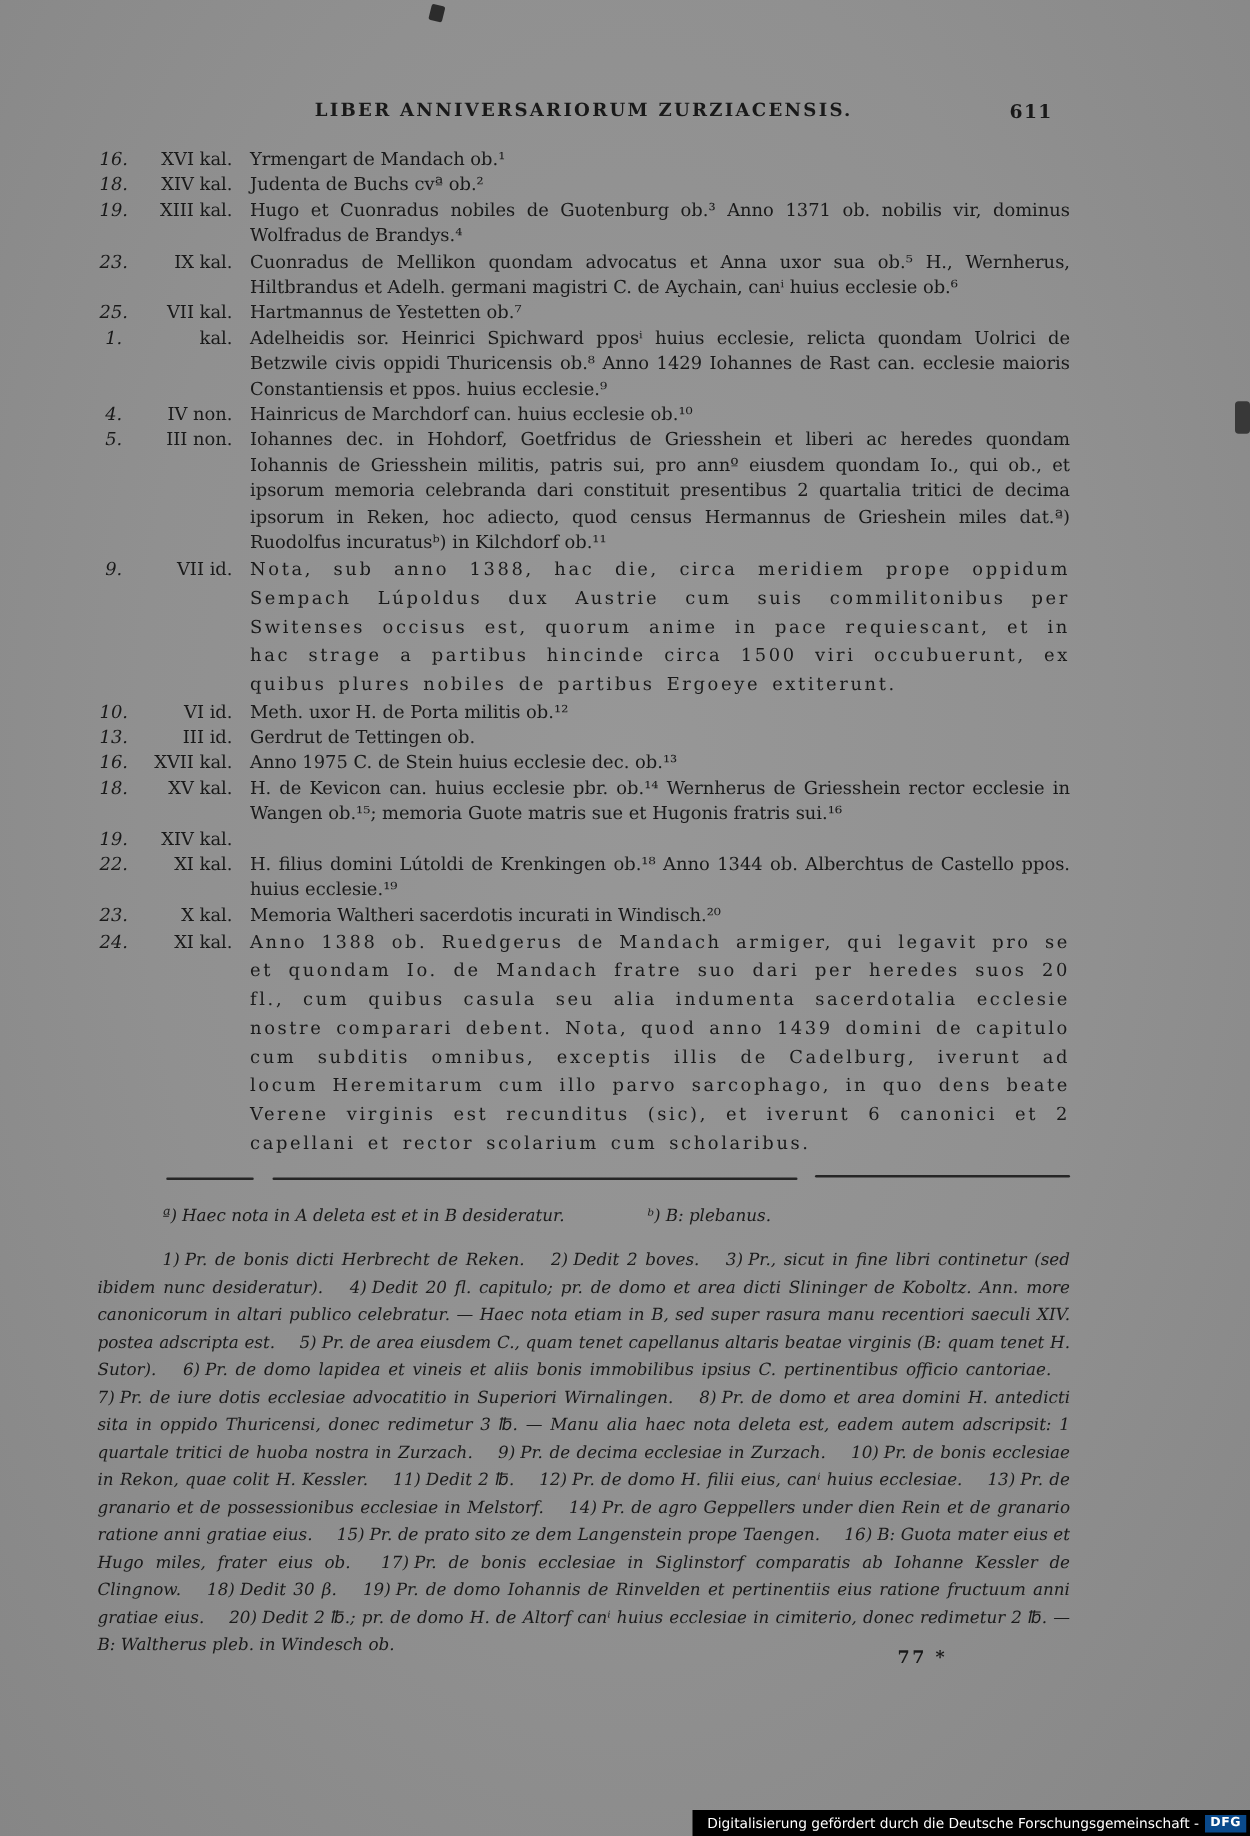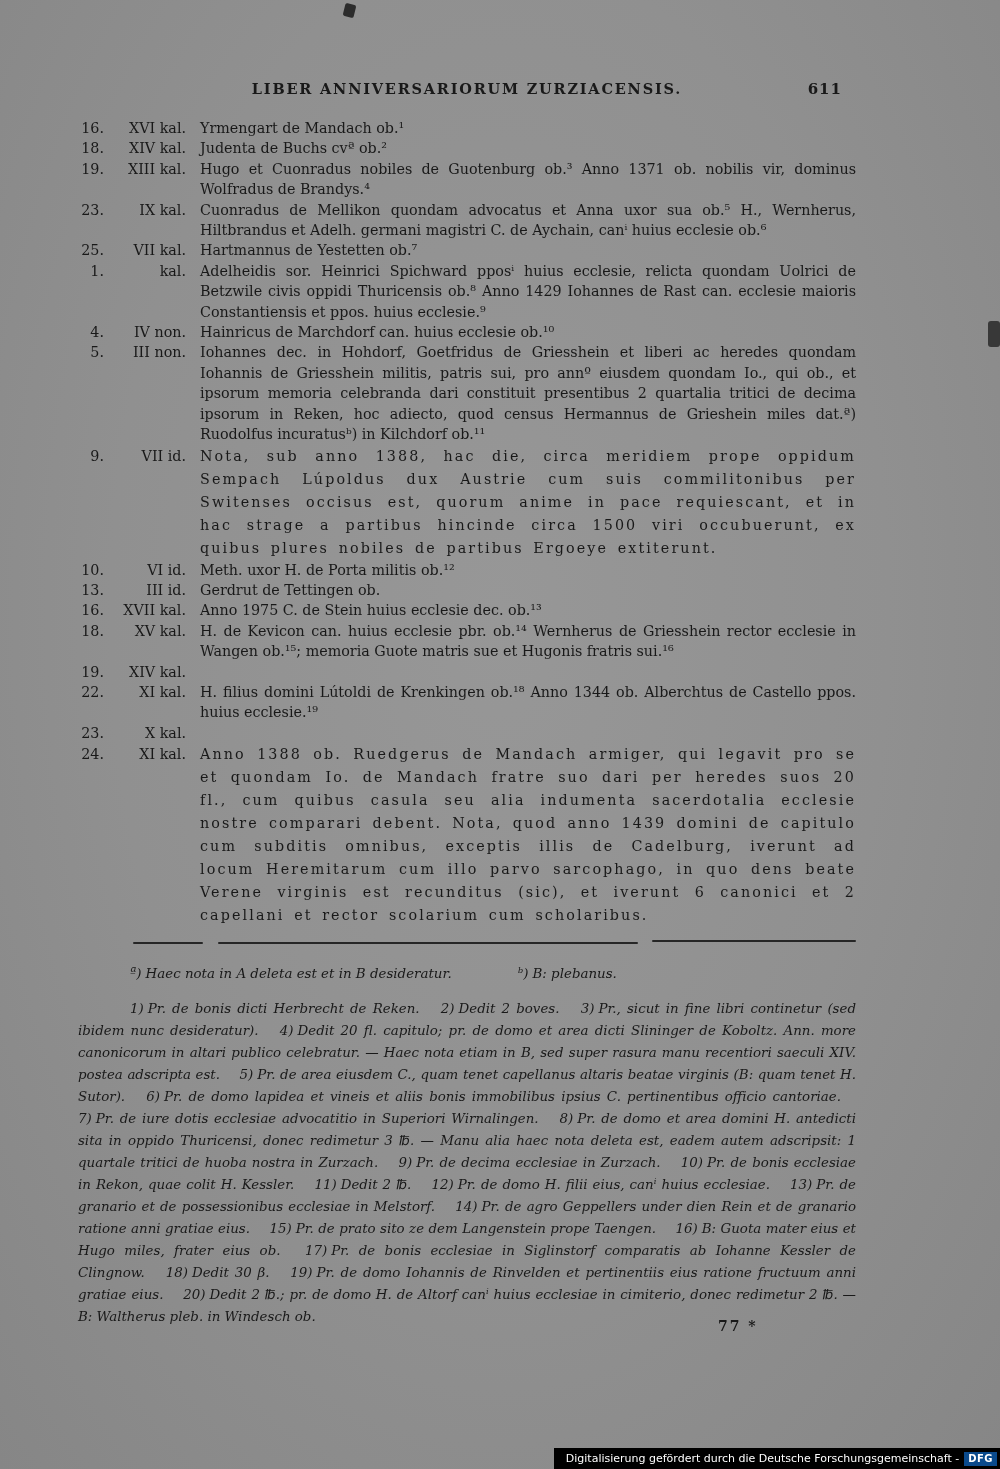--- a/index.html
+++ b/index.html
@@ -10,21 +10,21 @@
     background:radial-gradient(ellipse at 50% 42%, #979797 0%, #909090 55%, #868686 100%);
     color:var(--ink,#191919);
     font-family:"DejaVu Serif","DejaVu Sans",serif;
     overflow:hidden;
   }
   .content{position:absolute;left:78px;top:80px;width:778px;}
   .pagehead{position:relative;height:22px;margin-bottom:16px;}
   .head-title{text-align:center;font-size:14.5px;letter-spacing:1.8px;font-weight:bold;}
   .head-folio{position:absolute;right:14px;top:0;font-size:15px;font-weight:bold;letter-spacing:1px;}
   .entry{display:flex;align-items:baseline;font-size:14.3px;line-height:20.4px;}
-  .day{width:26px;text-align:right;flex:none;}
+  .day{width:26px;text-align:center;flex:none;font-style:italic;}
   .kal{width:82px;text-align:right;flex:none;margin-right:14px;white-space:nowrap;}
   .txt{flex:1;text-align:justify;}
   .txt.spaced{letter-spacing:2.1px;word-spacing:3px;line-height:23px;}
   .month-title{margin:26px 0 16px;text-align:center;font-size:20px;font-weight:bold;letter-spacing:1px;}
   .fn-rule{position:relative;height:10px;margin:10px 0 6px;}
   .rule-seg{position:absolute;height:2px;background:#262626;border-radius:1px;}
   .rule-a{left:55px;top:5px;width:70px;}
   .rule-b{left:140px;top:5px;width:420px;}
   .rule-c{left:574px;top:3px;width:204px;}
   .fn-ab{font-style:italic;font-size:13.4px;line-height:21px;margin:16px 0 12px;padding-left:52px;}
@@ -131,20 +131,21 @@
     <span class="kal">XIV kal.</span>
   </div> 
         <div class="entry">
     <span class="day">22.</span>
     <span class="kal">XI kal.</span>
     <span class="txt">H. filius domini Lútoldi de Krenkingen ob.¹⁸  Anno 1344 ob. Alberchtus de Castello ppos. huius ecclesie.¹⁹</span>
   </div> 
         <div class="entry">
     <span class="day">23.</span>
     <span class="kal">X kal.</span>
+    <span class="txt">Memoria Waltheri sacerdotis incurati in Windisch.²⁰</span>
   </div> 
         <div class="entry">
     <span class="day">24.</span>
     <span class="kal">XI kal.</span>
     <span class="txt spaced">Anno 1388 ob. Ruedgerus de Mandach armiger, qui legavit pro se et quondam Io. de Mandach fratre suo dari per heredes suos 20 fl., cum quibus casula seu alia indumenta sacerdotalia ecclesie nostre comparari debent.  Nota, quod anno 1439 domini de capitulo cum subditis omnibus, exceptis illis de Cadelburg, iverunt ad locum Heremitarum cum illo parvo sarcophago, in quo dens beate Verene virginis est recunditus (sic), et iverunt 6 canonici et 2 capellani et rector scolarium cum scholaribus.</span>
   </div> 
       </section>
 
     <div class="fn-rule">
       <span class="rule-seg rule-a"></span>

